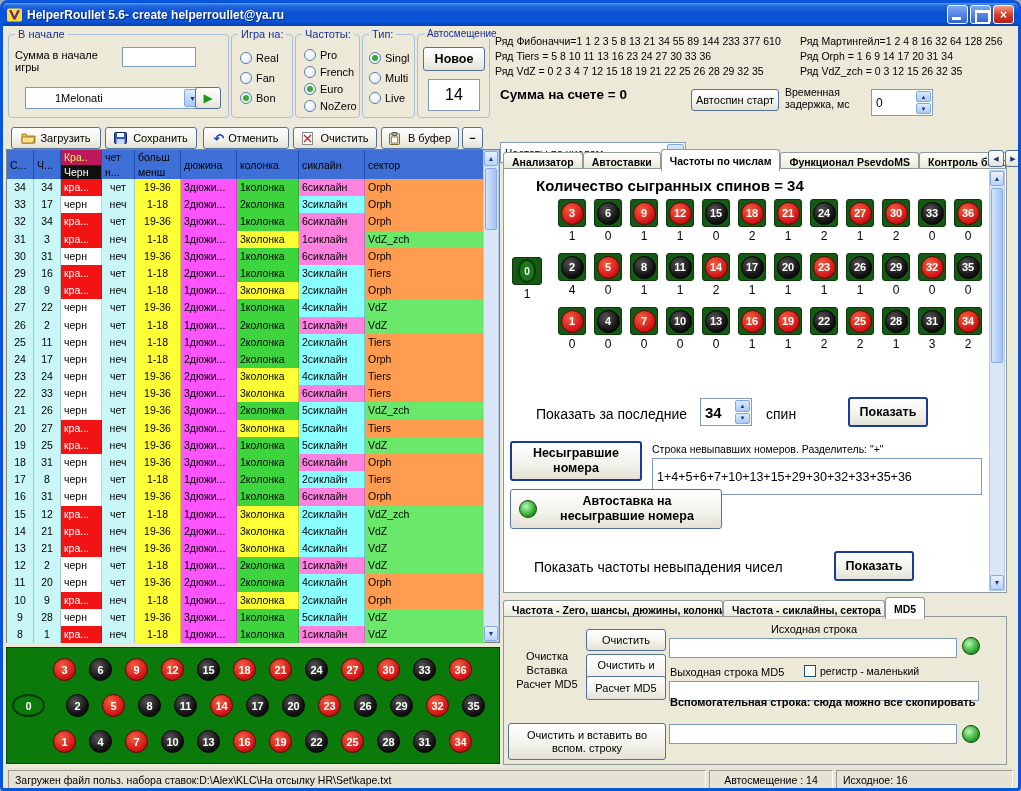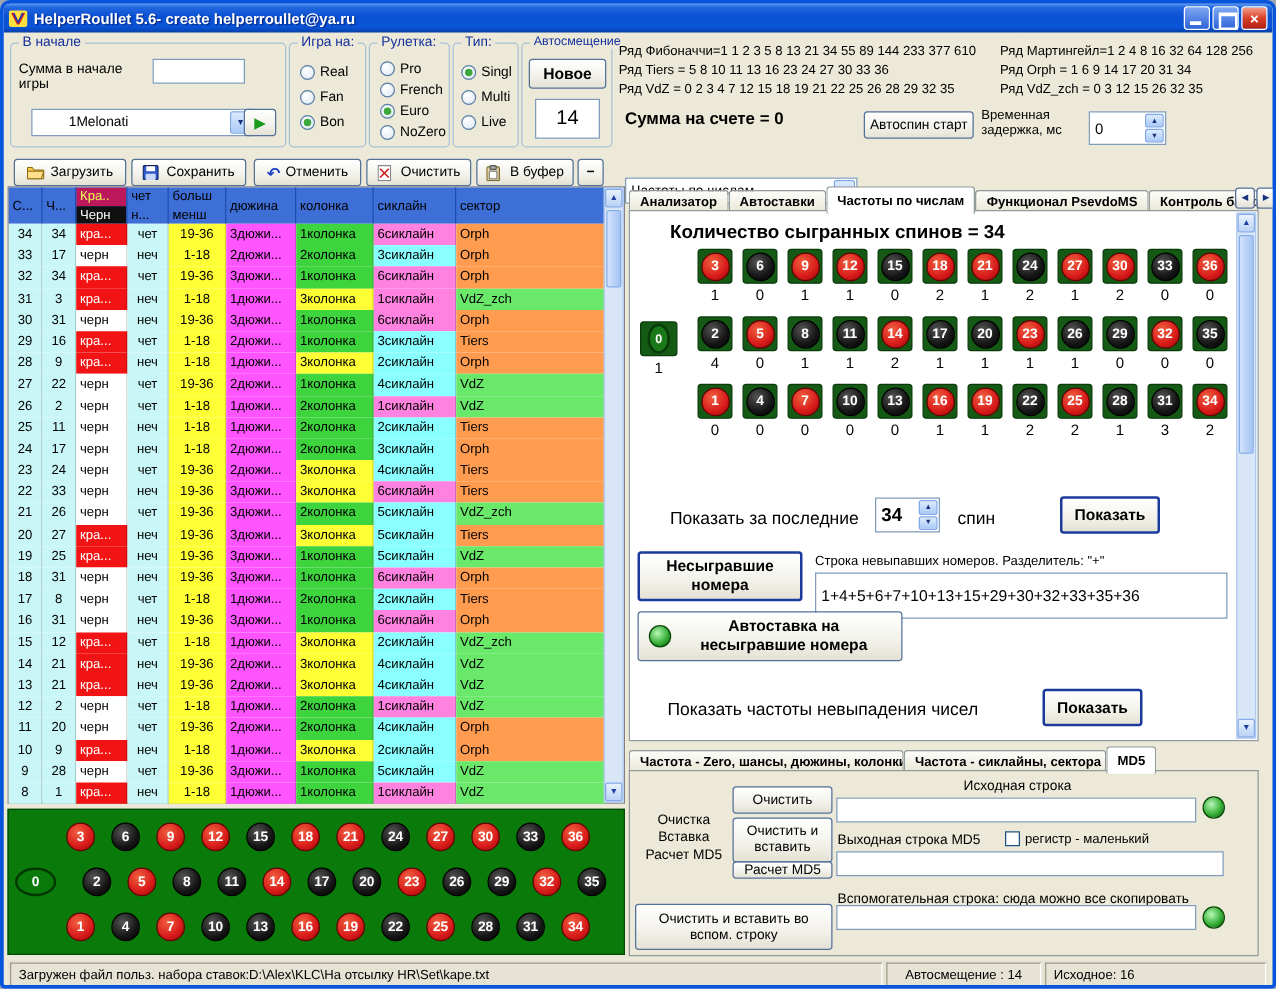--- a/index.html
+++ b/index.html
@@ -187,21 +187,21 @@
           <span class="rlbl">Fan</span>
         </label>
       <label class="radio">
           <i class="rb on"></i>
           <span class="rlbl">Bon</span>
         </label>
     </div>
   </div>
 
   <div class="group" style="left:292px;top:31px;width:65px;height:84px;">
-    <span class="glabel">Рулетка:</span>
+    <span class="glabel">Частоты:</span>
     <div class="abs" style="left:8px;top:13px;display:flex;flex-direction:column;gap:3px;">
       <label class="radio">
           <i class="rb"></i>
           <span class="rlbl">Pro</span>
         </label>
       <label class="radio">
           <i class="rb"></i>
           <span class="rlbl">French</span>
         </label>
       <label class="radio">
@@ -972,35 +972,35 @@
   <div class="tabstrip" style="left:500px;top:594px;">
     <div class="tab" style="max-width:220px;">Частота - Zero, шансы, дюжины, колонки</div>
     <div class="tab" style="max-width:162px;">Частота - сиклайны, сектора</div>
     <div class="tab active">MD5</div>
   </div>
 
   <div class="md5-panel">
     <div class="abs" style="left:8px;top:32px;width:70px;text-align:center;line-height:14px;">Очистка Вставка Расчет MD5</div>
     <div class="btn abs" style="left:82px;top:12px;width:80px;height:22px;">Очистить</div>
     <div class="btn abs" style="left:82px;top:37px;width:80px;height:36px;padding:0 6px;line-height:13px;">Очистить и вставить</div>
-    <div class="btn abs" style="left:82px;top:72px;width:80px;height:14px;">Расчет MD5</div>
+    <div class="btn abs" style="left:82px;top:59px;width:80px;height:24px;">Расчет MD5</div>
     <div class="btn abs" style="left:4px;top:106px;width:158px;height:37px;padding:0 8px;line-height:13px;">Очистить и вставить во вспом. строку</div>
 
     <div class="abs" style="left:165px;top:6px;width:290px;text-align:center;">Исходная строка</div>
     <div class="field abs" style="left:165px;top:21px;width:288px;height:20px;"></div>
     <span class="green-orb abs" style="left:458px;top:20px;"></span>
 
     <div class="abs" style="left:166px;top:49px;">Выходная строка MD5</div>
     <label class="abs" style="left:300px;top:48px;display:flex;align-items:center;gap:4px;">
       <span class="checkbox"></span>
       <span style="font-size:10.5px;">регистр  - маленький</span>
     </label>
     <div class="field abs" style="left:165px;top:64px;width:310px;height:20px;"></div>
 
-    <div class="abs" style="left:166px;top:96px;">Вспомогательная строка: сюда можно все скопировать</div>
+    <div class="abs" style="left:166px;top:79px;font-weight:bold;">Вспомогательная строка: сюда можно все скопировать</div>
     <div class="field abs" style="left:165px;top:107px;width:288px;height:20px;"></div>
     <span class="green-orb abs" style="left:458px;top:108px;"></span>
   </div>
 
   <div class="status">
     <div class="scell" style="width:698px;">Загружен файл польз. набора ставок:D:\Alex\KLC\На отсылку HR\Set\kape.txt</div>
     <div class="scell" style="width:124px;justify-content:center;">Автосмещение : 14</div>
     <div class="scell" style="flex:1;">Исходное: 16</div>
   </div>
 

